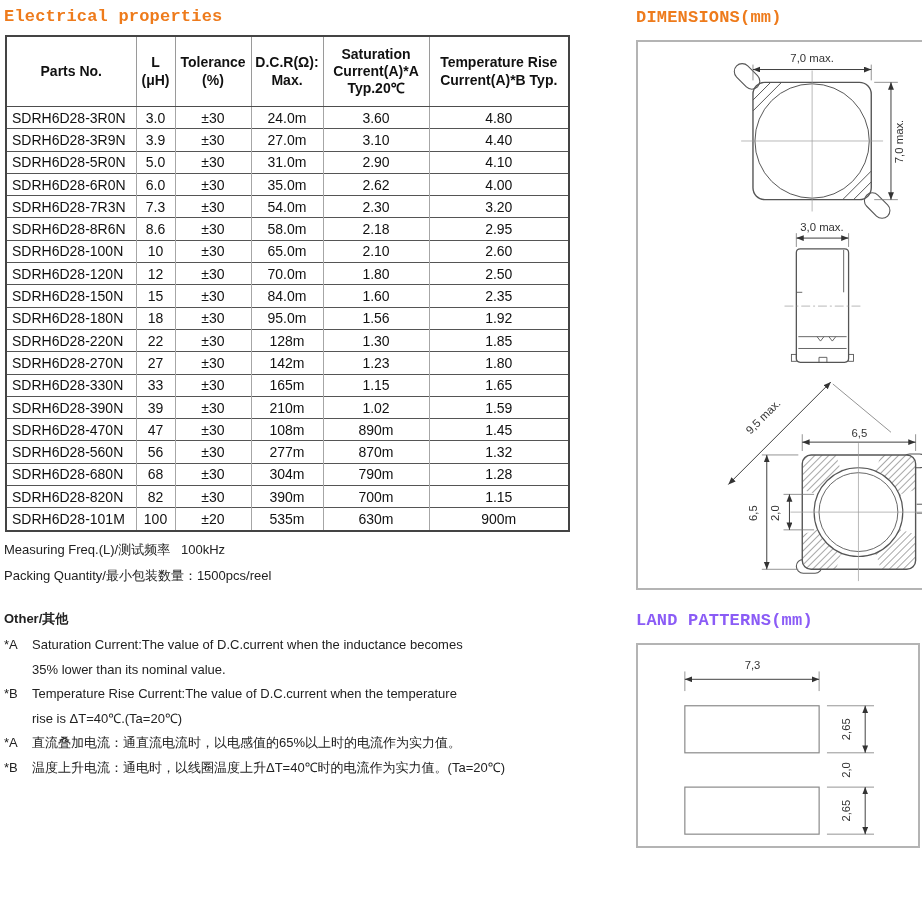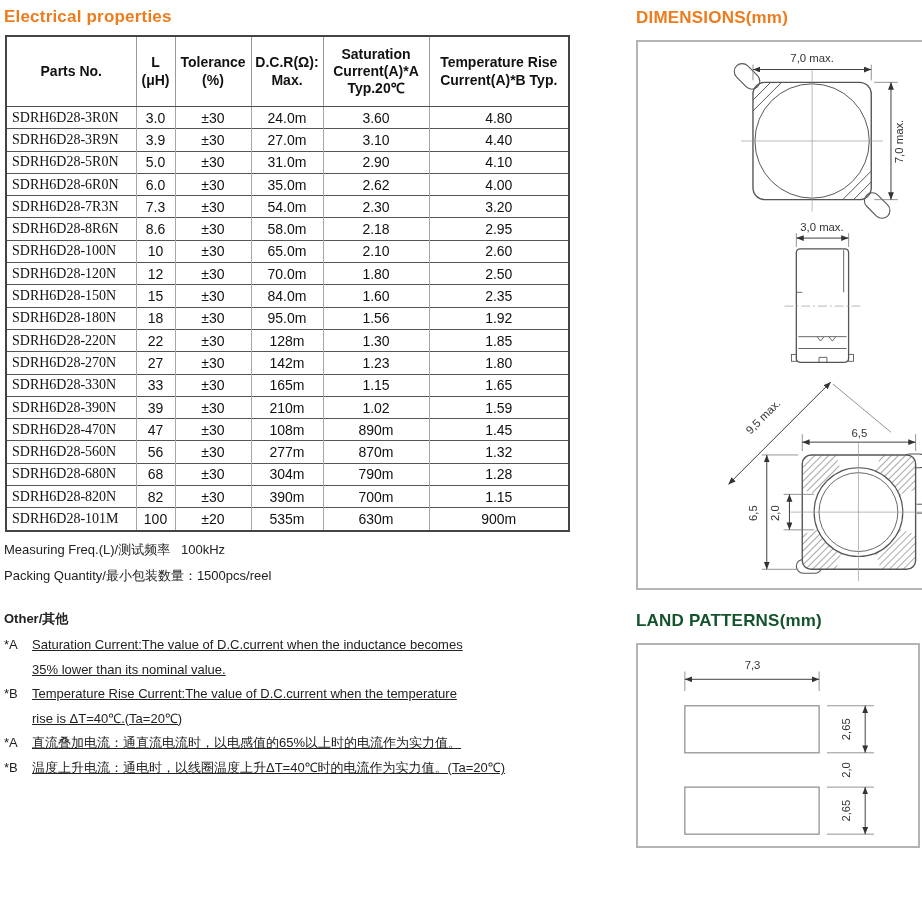--- a/index.html
+++ b/index.html
@@ -2,21 +2,21 @@
 <html><head>
 <meta charset="utf-8">
 <style>
   html,body{margin:0;padding:0;}
   body{
     width:922px;height:899px;position:relative;background:#ffffff;
     font-family:"Liberation Sans", sans-serif;color:#1c1c1c;overflow:hidden;
   }
   .sec-title{
     position:absolute;font-size:17px;font-weight:bold;color:#ee7b1c;
-    letter-spacing:.2px;white-space:nowrap;
+    letter-spacing:.2px;white-space:nowrap;font-family:Liberation Mono, monospace;
   }
   #title-electrical{left:4px;top:7px;}
   #title-dimensions{left:636px;top:8px;}
   #title-land{left:636px;top:611px;}
 
   
   #etable{
     position:absolute;left:5px;top:35px;width:563px;
     border-collapse:collapse;table-layout:fixed;
     border:2px solid #444;
@@ -24,52 +24,52 @@
   #etable th{
     font-size:14px;font-weight:bold;line-height:1.22;text-align:center;
     vertical-align:middle;white-space:pre-line;height:69px;padding:0 1px;
     border-left:1px solid #9a9a9a;border-bottom:1px solid #4d4d4d;color:#111;
   }
   #etable td{
     font-size:14px;height:21.3px;text-align:center;vertical-align:middle;
     padding:0 2px;border-left:1px solid #a6a6a6;border-top:1px solid #555;
     color:#111;white-space:nowrap;
   }
-  #etable td.cell-parts{text-align:left;padding-left:5px;font-family:Liberation Serif, serif;}
+  #etable td.cell-parts{text-align:left;padding-left:5px;}
 
   
   .notes-block{position:absolute;left:4px;font-size:13px;color:#222;}
   #measuring-notes{top:537px;line-height:25.5px;}
   .note-line{white-space:pre-wrap;}
   #other-block{top:606px;width:600px;}
   #other-title{line-height:26px;margin-bottom:1px;font-weight:bold;}
   .fnote{display:flex;align-items:flex-start;line-height:24.5px;}
   .fmark{width:28px;flex:none;}
-  .ftext{white-space:pre-line;text-decoration:underline;}
+  .ftext{white-space:pre-line;}
 
   
   .draw-box{
     position:absolute;background:#fff;border:2px solid #b4b4b4;
   }
   #dim-box{left:636px;top:40px;width:280px;height:546px;padding-left:44px;}
   #land-box{left:636px;top:643px;width:280px;height:201px;}
   .draw-box svg{display:block;}
 
   svg text{font-family:"Liberation Sans", sans-serif;font-size:11.5px;fill:#333;}
   .part-line{stroke:#555;fill:none;}
   .dim-line{stroke:#3d3d3d;stroke-width:1;fill:none;}
   .ext-line{stroke:#777;stroke-width:.8;fill:none;}
   .center-line{stroke:#999;stroke-width:.7;fill:none;}
 </style>
 </head>
 <body>
 
 <div id="title-electrical" class="sec-title" style="color: rgb(238, 123, 28);">Electrical properties</div>
 <div id="title-dimensions" class="sec-title" style="color: rgb(238, 123, 28);">DIMENSIONS(mm)</div>
-<div id="title-land" class="sec-title" style="color: #14532d;">LAND PATTERNS(mm)</div>
+<div id="title-land" class="sec-title" style="color: #8b5cf6;">LAND PATTERNS(mm)</div>
 
 <table id="etable">
   <colgroup>
     <col style="width:130px">
       <col style="width:39px">
       <col style="width:76px">
     <col style="width:72px">
       <col style="width:106px">
       <col style="width:140px">
   </colgroup>

